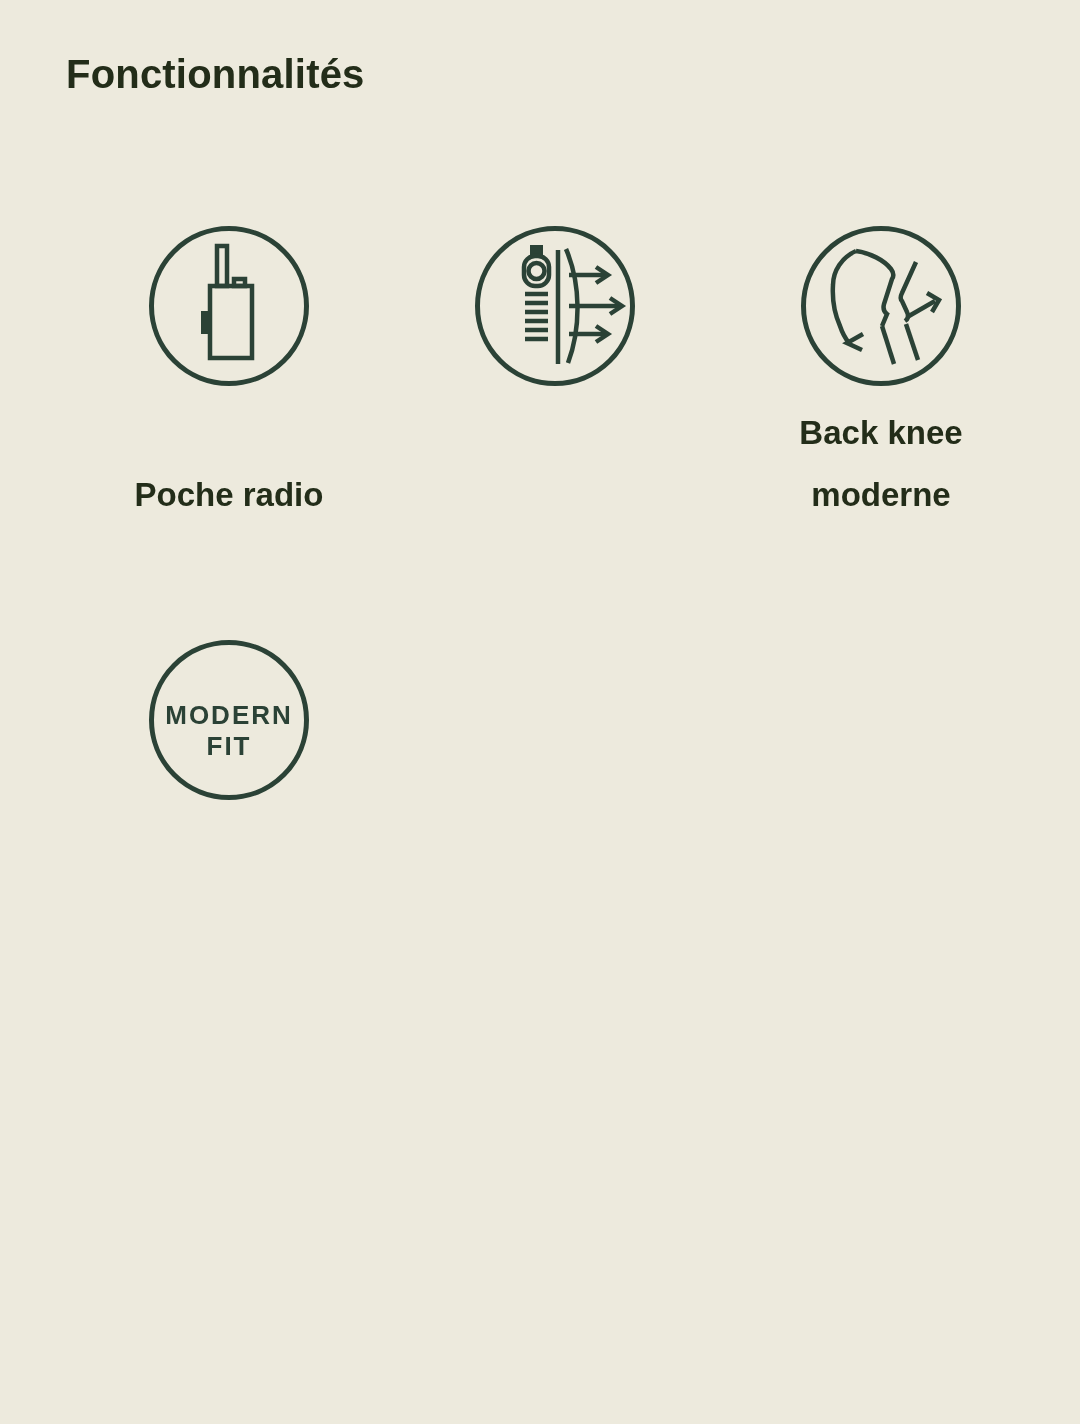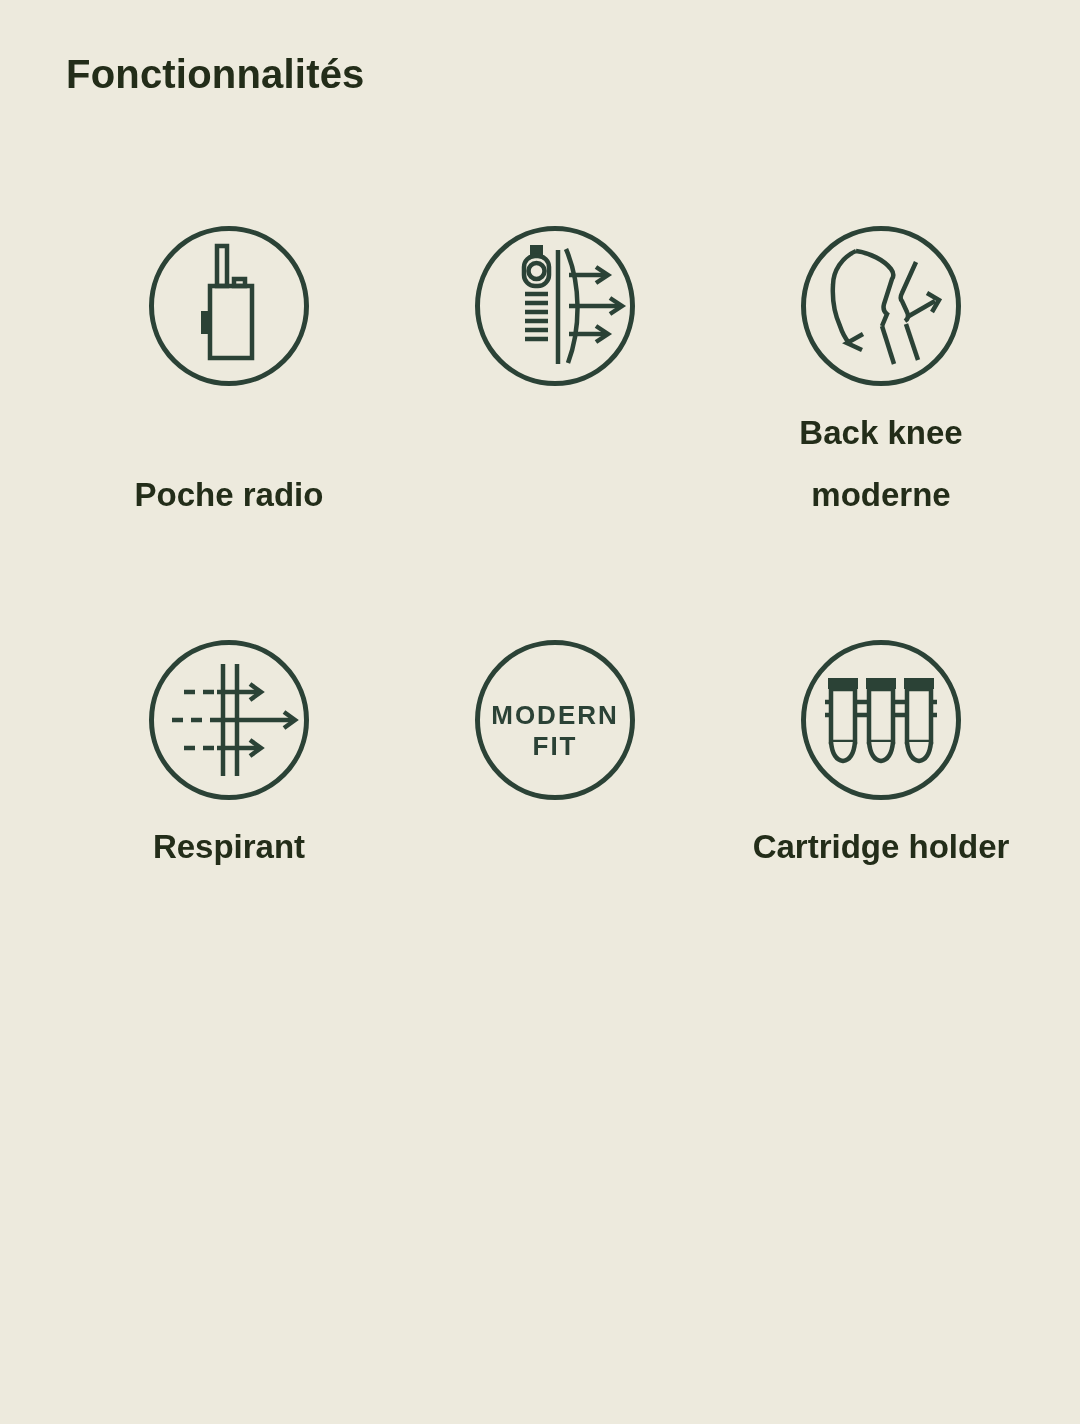--- a/index.html
+++ b/index.html
@@ -102,65 +102,27 @@
         <line class="s" x1="107" y1="100" x2="119" y2="136"></line>
         <line class="s" x1="110" y1="92" x2="136" y2="77"></line>
         <path class="s" d="M 128,69 L 140,76 L 133,88"></path>
         <path class="s" d="M 64,110 L 48,119 L 63,126"></path>
       </svg>
       <div class="labelbox">
         <span class="label">Back knee moderne</span>
       </div>
     </div>
 
-    <div class="cell">
-      <svg class="icon" viewBox="0 0 164 164" aria-hidden="true">
-        <circle class="ring" cx="82" cy="82" r="77.5"></circle>
-        <line class="s" x1="76" y1="26" x2="76" y2="138"></line>
-        <line class="s" x1="90" y1="26" x2="90" y2="138"></line>
-        <line class="s" x1="37" y1="54" x2="70" y2="54" stroke-dasharray="11 8"></line>
-        <line class="s" x1="70" y1="54" x2="112" y2="54"></line>
-        <path class="s" d="M 103,46 L 114,54 L 103,62"></path>
-        <line class="s" x1="25" y1="82" x2="64" y2="82" stroke-dasharray="11 8"></line>
-        <line class="s" x1="64" y1="82" x2="146" y2="82"></line>
-        <path class="s" d="M 137,74 L 148,82 L 137,90"></path>
-        <line class="s" x1="37" y1="110" x2="70" y2="110" stroke-dasharray="11 8"></line>
-        <line class="s" x1="70" y1="110" x2="112" y2="110"></line>
-        <path class="s" d="M 103,102 L 114,110 L 103,118"></path>
-      </svg>
-      <div class="labelbox">
-        <span class="label">Respirant</span>
-      </div>
-    </div>
 
     <div class="cell">
       <svg class="icon" viewBox="0 0 164 164" aria-hidden="true">
         <circle class="ring" cx="82" cy="82" r="77.5"></circle>
         <text class="t" x="82" y="86">MODERN</text>
         <text class="t" x="82" y="117">FIT</text>
       </svg>
     </div>
 
 
 
-    <div class="cell">
-      <svg class="icon" viewBox="0 0 164 164" aria-hidden="true">
-        <circle class="ring" cx="82" cy="82" r="77.5"></circle>
-        <line class="s" x1="26" y1="64" x2="138" y2="64"></line>
-        <line class="s" x1="26" y1="77" x2="138" y2="77"></line>
-        <rect class="bgf" x="32" y="51" width="24" height="53"></rect>
-        <path class="bgf" d="M 32,104 C 33,115 37,122 44,123 C 51,122 55,115 56,104"></path>
-        <rect class="bgf" x="70" y="51" width="24" height="53"></rect>
-        <path class="bgf" d="M 70,104 C 71,115 75,122 82,123 C 89,122 93,115 94,104"></path>
-        <rect class="bgf" x="108" y="51" width="24" height="53"></rect>
-        <path class="bgf" d="M 108,104 C 109,115 113,122 120,123 C 127,122 131,115 132,104"></path>
-        <rect class="f" x="29" y="40" width="30" height="11"></rect>
-        <rect class="f" x="67" y="40" width="30" height="11"></rect>
-        <rect class="f" x="105" y="40" width="30" height="11"></rect>
-      </svg>
-      <div class="labelbox">
-        <span class="label">Cartridge holder</span>
-      </div>
-    </div>
 
 
   </div>
 </div>
 
 </body></html>

